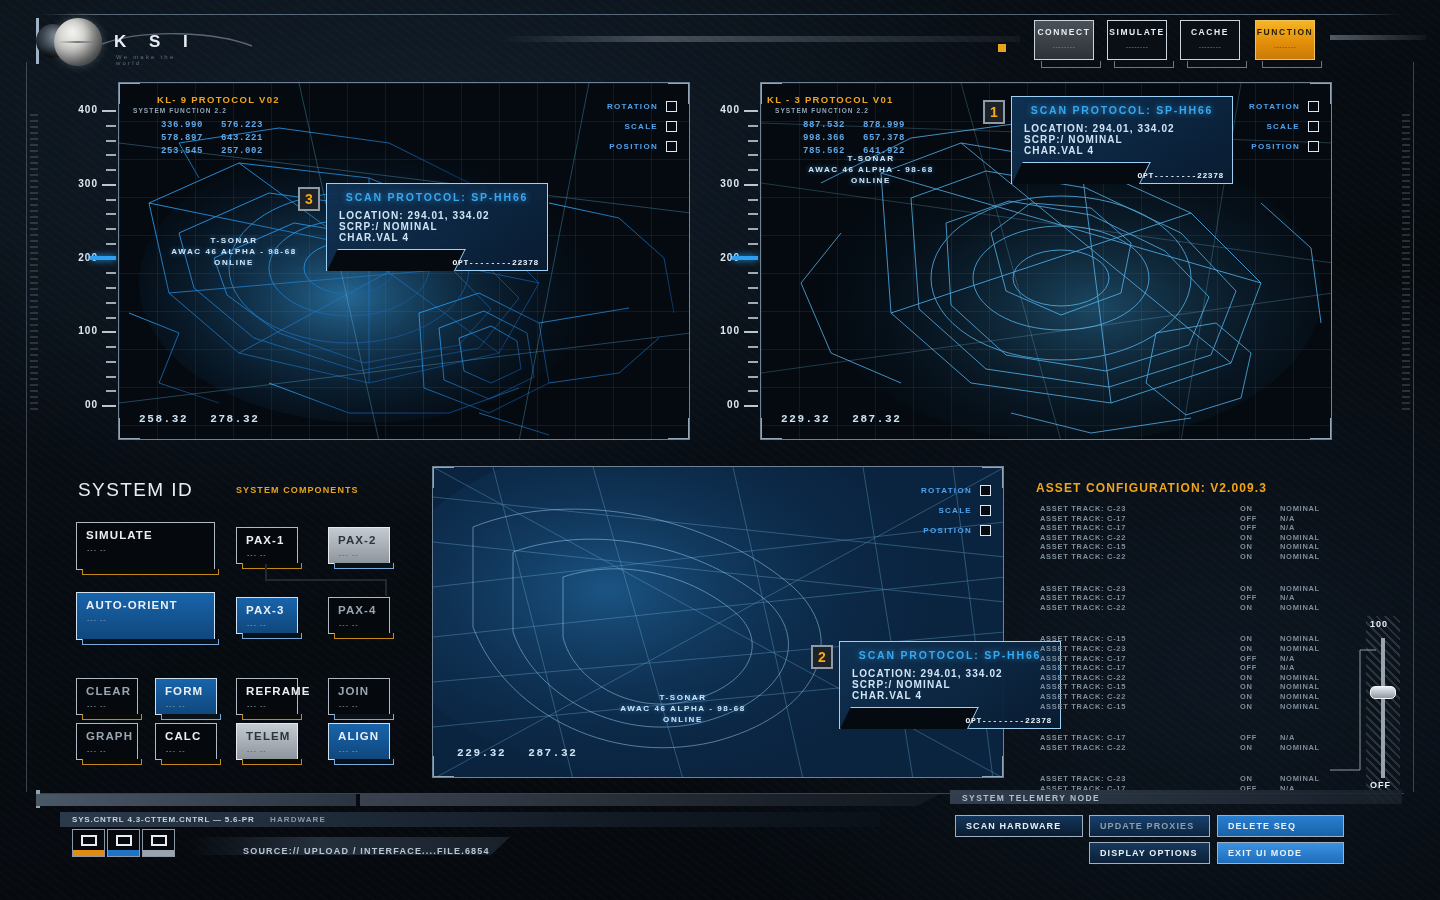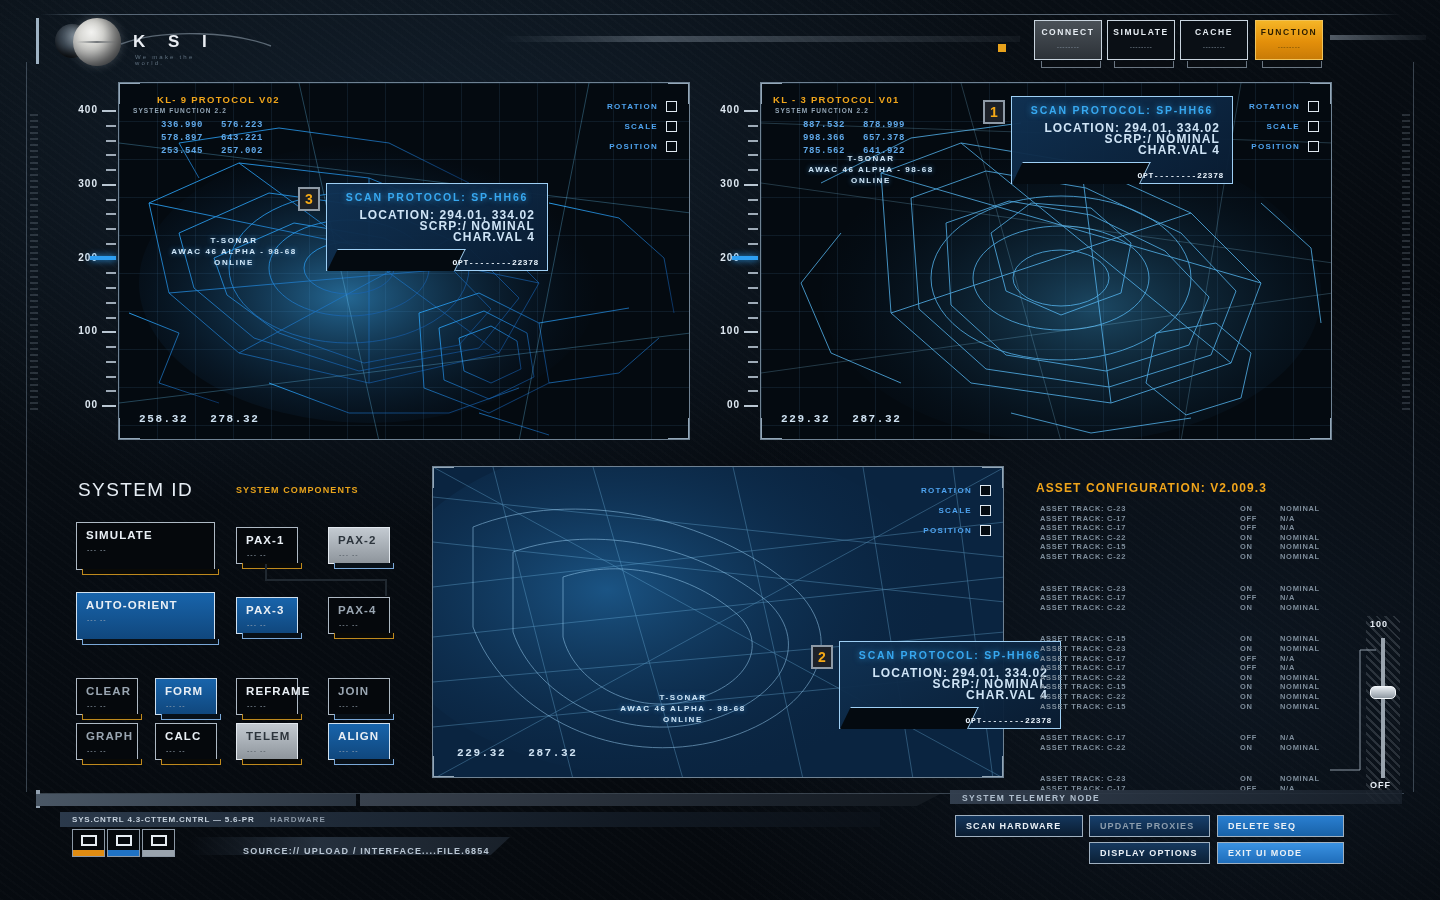--- a/index.html
+++ b/index.html
@@ -26,21 +26,21 @@
       radial-gradient(circle at 63% 18%, rgba(255,255,255,0.015) 0 1px, transparent 2px);
     mix-blend-mode: screen;
   }
   .mono { font-family: "Liberation Mono", monospace; }
 
   
   #header { position:absolute; left:0; top:0; width:1440px; height:72px; }
   #hdr-rule-top { position:absolute; left:40px; top:14px; width:1360px; height:1px;
     background:linear-gradient(90deg, rgba(150,170,190,.0) 0%, rgba(150,170,190,.55) 4%, rgba(150,170,190,.55) 96%, rgba(150,170,190,0) 100%); }
   #hdr-left-bar { position:absolute; left:36px; top:18px; width:3px; height:46px; background:#9fb3c4; }
-  #logo-wrap { position:absolute; left:55px; top:18px; width:170px; height:48px; }
+  #logo-wrap { position:absolute; left:36px; top:18px; width:170px; height:48px; }
   .moon-sm { position:absolute; left:0; top:6px; width:34px; height:34px; border-radius:50%;
     background: radial-gradient(circle at 60% 35%, #7e8b96 0%, #3c4752 45%, #171d24 80%);
     box-shadow: inset -6px -4px 10px rgba(0,0,0,.8);}
   .moon-lg { position:absolute; left:18px; top:0px; width:48px; height:48px; border-radius:50%;
     background: radial-gradient(circle at 38% 30%, #f2f2f0 0%, #d7d7d3 28%, #9fa0a0 62%, #5d6166 88%, #2b2f35 100%);
     box-shadow: 0 0 10px rgba(200,210,220,.25), inset -8px -6px 14px rgba(0,0,0,.45);}
   .moon-lg::after { content:""; position:absolute; left:4px; top:23px; width:40px; height:2px;
     background: linear-gradient(90deg, rgba(255,255,255,0), rgba(90,95,100,.8), rgba(255,255,255,0)); }
   #ksi-name { position:absolute; left:78px; top:14px; color:#e9edf2; font-size:17px;
     letter-spacing:9px; font-weight:bold; }
@@ -49,21 +49,21 @@
   #title-block { position:absolute; left:224px; top:19px; }
   #app-title { color:#c6d3de; font-size:21px; letter-spacing:1.4px; font-weight:bold;
     font-family:"Liberation Sans Narrow","Liberation Sans",sans-serif; transform:scaleX(.94); transform-origin:left;}
   #app-sub { color:#9fb0bf; font-size:9px; letter-spacing:2.2px; margin-top:3px; font-weight:bold;}
   #hdr-streak { position:absolute; left:500px; top:36px; width:520px; height:6px;
     background:linear-gradient(90deg, rgba(190,205,220,.0), rgba(190,205,220,.30) 30%, rgba(190,205,220,.05) 100%); }
   #hdr-dot { position:absolute; left:998px; top:44px; width:8px; height:8px; background:#e8a21c; }
   #hdr-bar-right { position:absolute; left:1330px; top:35px; width:96px; height:5px;
     background:linear-gradient(90deg,rgba(170,185,200,.45),rgba(170,185,200,.05)); }
 
-  .hbtn { position:absolute; top:20px; width:68px; height:40px; border:1px solid #c9d4de;
+  .hbtn { position:absolute; top:20px; width:60px; height:40px; border:1px solid #c9d4de;
     background:#0a0f15; cursor:pointer; }
   .hbtn .lbl { position:absolute; left:0; right:0; top:6px; text-align:center; color:#e6ecf2;
     font-size:8.5px; letter-spacing:1.6px; font-weight:bold;}
   .hbtn .dash { position:absolute; left:0; right:0; top:22px; text-align:center; color:#7d8b98; font-size:7px; letter-spacing:.5px;}
   .hbtn .shadowtab { position:absolute; left:6px; top:40px; width:60px; height:7px;
     border:1px solid #6a7682; border-top:none; background:#090d12;}
   .hbtn.filled { background:linear-gradient(180deg,#4a5158,#2d3238); }
   .hbtn.orange { background:linear-gradient(180deg,#f5b526 0%, #e38f0a 55%, #c97b06 100%); border-color:#f3c committed; }
   .hbtn.orange { border-color:#f0c35a; }
   .hbtn.orange .lbl { color:#2a1c00; }
@@ -95,21 +95,21 @@
   .tg-box { width:11px; height:11px; border:1.5px solid #dfe8f0; background:#040a10; cursor:pointer;}
 
   .sonar-lbl { position:absolute; text-align:center; color:#cfe6f7; font-size:8px; letter-spacing:1.6px;
     line-height:11px; font-weight:bold; text-shadow:0 0 5px rgba(70,150,220,.8);}
 
   
   .popup { position:absolute; border:1px solid #9fd0f5;
     background:linear-gradient(150deg, rgba(16,50,84,.96), rgba(9,28,50,.96)); }
   .popup .ph { margin:7px 10px 0; color:#37a8f0; font-size:10.5px; letter-spacing:1.8px; text-align:center;
     font-weight:bold; text-shadow:0 0 6px rgba(55,168,240,.7);}
-  .popup .pb { margin:7px 12px 0; text-align:right; color:#cfe4f6; font-size:12px; letter-spacing:1.1px; line-height:11px; font-weight:bold;}
+  .popup .pb { margin:7px 12px 0; text-align:left; color:#cfe4f6; font-size:10px; letter-spacing:1.1px; line-height:11px; font-weight:bold;}
   .popup .pf { position:absolute; right:8px; bottom:3px; color:#e8f2fb; font-size:8px; letter-spacing:.6px; font-weight:bold;}
   .popup .notch { position:absolute; left:0; bottom:-1px; width:58%; height:22px;
     background:#040a10; border-top:1px solid #9fd0f5; border-right:1px solid #9fd0f5;
     transform:skewX(-26deg); transform-origin:bottom left; }
   .badge { position:absolute; width:22px; height:24px; background:#1d2128; border:2px solid #8e9aa6;
     color:#f5a916; font-size:14px; font-weight:bold; text-align:center; line-height:21px;}
 
   
   .ruler { position:absolute; width:58px; }
   .ruler .tick { position:absolute; right:0; width:12px; height:2px; background:#b9c6d2; }
@@ -406,21 +406,21 @@
       </g>
       <g stroke="#8fdcff" fill="none" stroke-width="0.5" opacity="0.45">
         <path d="M0 100 L572 180 M0 290 L572 210 M200 0 L300 358 M480 0 L420 358 M0 40 L572 60"></path>
       </g>
     </svg>
     <div class="corner c-tl"></div>
     <div class="corner c-tr"></div>
     <div class="corner c-bl"></div>
     <div class="corner c-br"></div>
 
-    <div class="vp-title" style="left:12px; top:11px;">KL - 3 PROTOCOL V01</div>
+    <div class="vp-title" style="left:6px; top:11px;">KL - 3 PROTOCOL V01</div>
     <div class="vp-subtitle" style="left:14px; top:24px;">SYSTEM FUNCTION 2.2</div>
     <div class="vp-nums mono" style="left:42px; top:36px;">
       <div><span>887.532</span><span>878.999</span></div>
       <div><span>998.366</span><span>657.378</span></div>
       <div><span>785.562</span><span>641.922</span></div>
     </div>
 
     <div class="toggles" style="right:12px; top:13px; width:120px;">
       <div class="tg-row">
         <div class="t-lbl">ROTATION</div>

